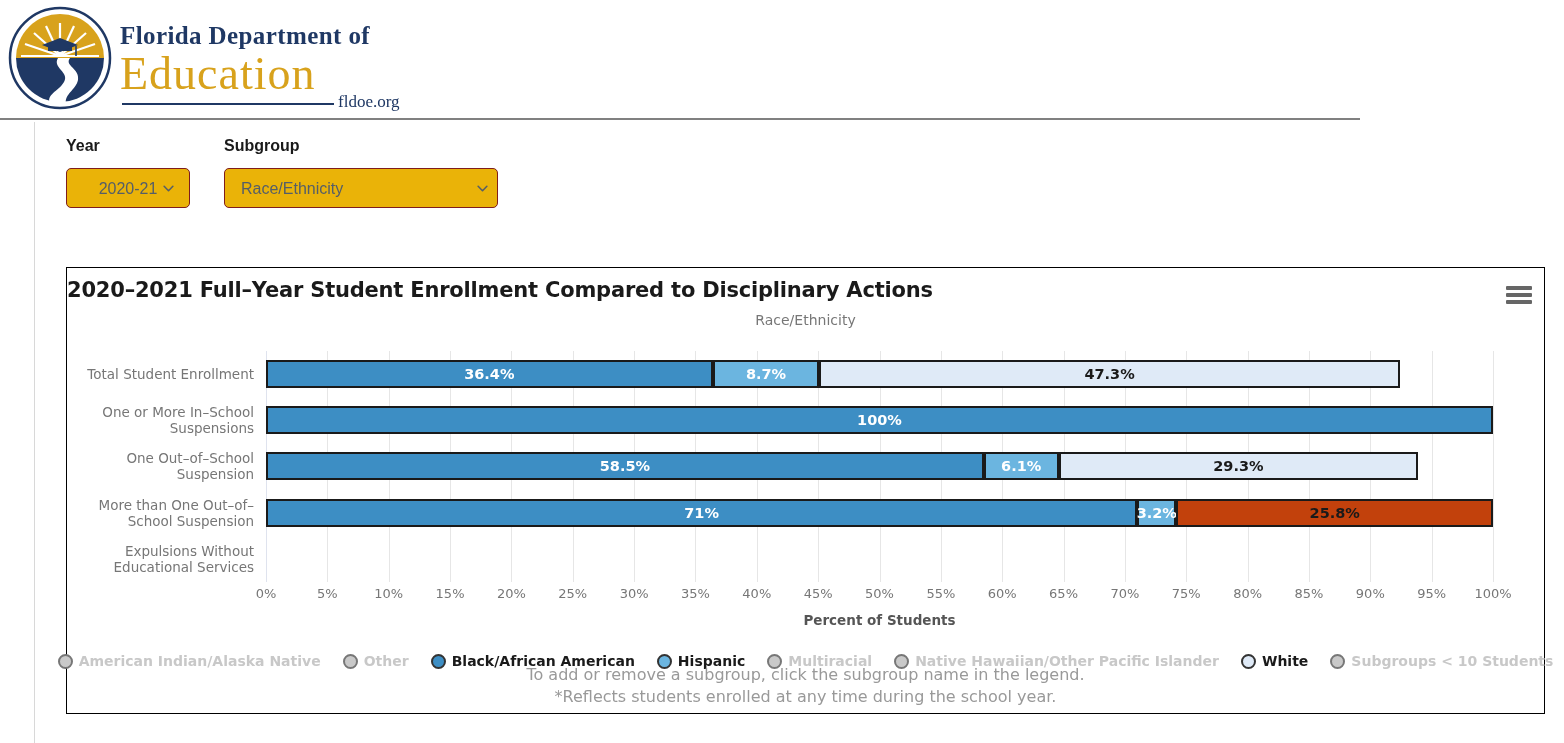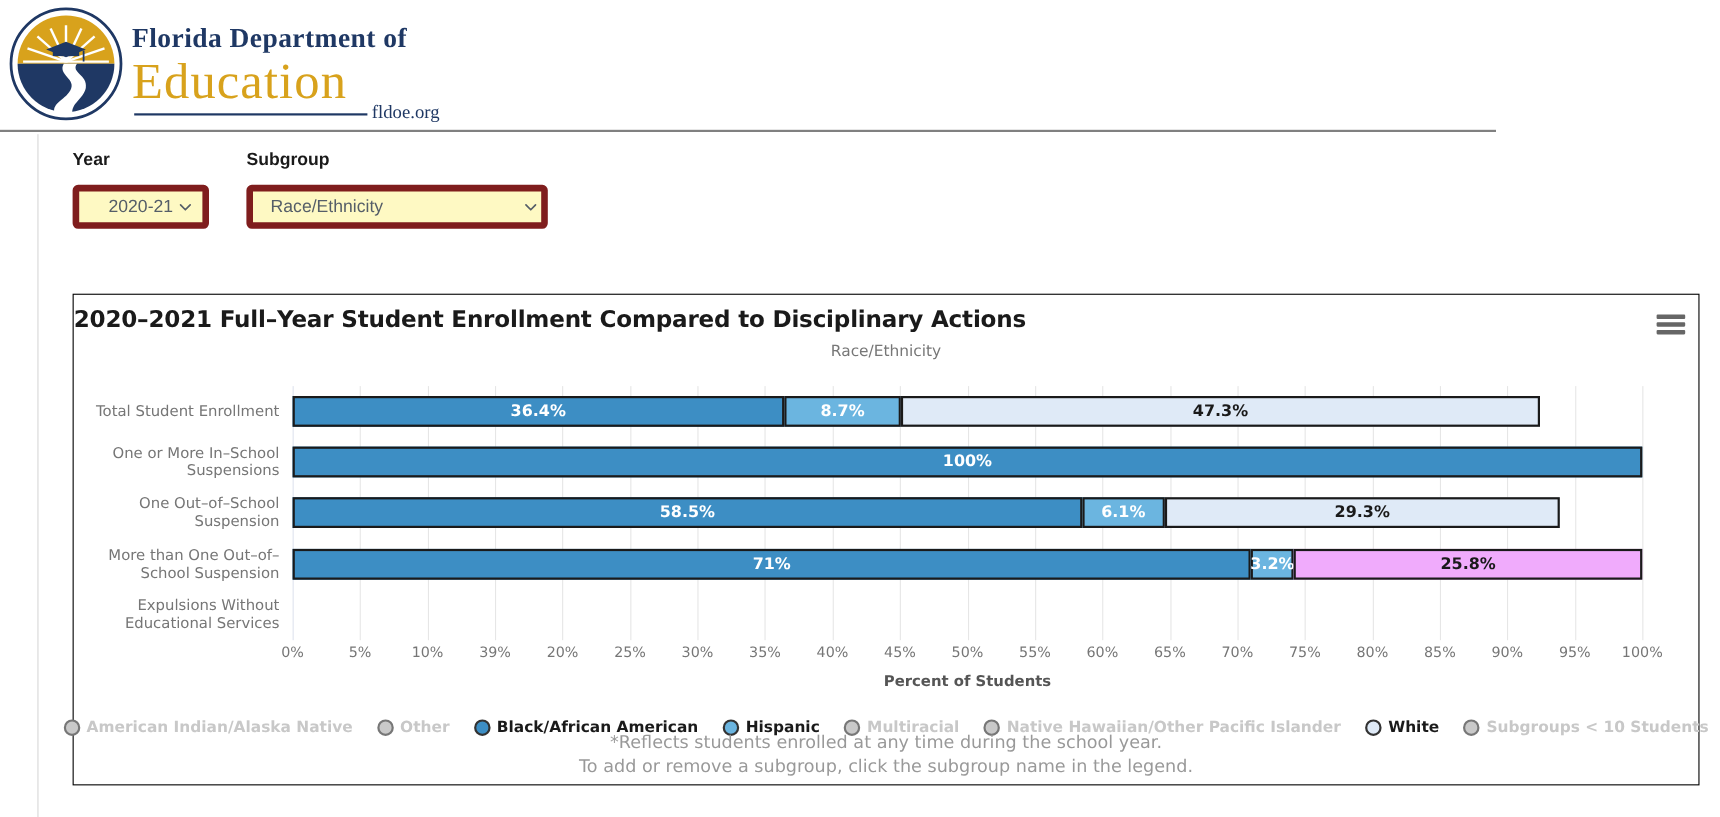--- a/index.html
+++ b/index.html
@@ -58,22 +58,22 @@
 
   
   #filters { position: absolute; left: 0; top: 130px; }
   .filter-label {
     position: absolute;
     font-size: 16px; font-weight: 700; color: #1a1a1a;
     white-space: nowrap;
   }
   .filter-select {
     position: absolute;
-    border: 6px solid #7f1d1d; border-radius: 5px;
-    background: #fef9c3; color: #555e68;
+    border: 1px solid #7f1d1d; border-radius: 5px;
+    background: #eab308; color: #555e68;
     font-family: "Liberation Sans", sans-serif;
     font-size: 16px; padding: 0 10px;
     appearance: none; -webkit-appearance: none;
     cursor: pointer; outline: none;
   }
   #year-label { left: 66px; top: 7px; }
   #year-select { left: 66px; top: 38px; width: 124px; height: 40px; text-align: center; }
   #subgroup-label { left: 224px; top: 7px; }
   #subgroup-select { left: 224px; top: 38px; width: 274px; height: 40px; padding-left: 16px; }
   .sel-caret {
@@ -305,35 +305,35 @@
             <div class="seg" style="left: 0px; width: 717.795px; background: rgb(61, 142, 196); color: rgb(255, 255, 255);">58.5%</div>
             <div class="seg" style="left: 717.795px; width: 74.847px; background: rgb(107, 181, 224); color: rgb(255, 255, 255);">6.1%</div>
             <div class="seg" style="left: 792.642px; width: 359.511px; background: rgb(223, 234, 247); color: rgb(26, 26, 26);">29.3%</div>
           </div>
         </div>
         <div class="cat-row" style="top: 138.6px; height: 46.2px;">
           <div class="cat-label">More than One Out–of–School Suspension</div>
           <div class="bar-track">
             <div class="seg" style="left: 0px; width: 871.17px; background: rgb(61, 142, 196); color: rgb(255, 255, 255);">71%</div>
             <div class="seg" style="left: 871.17px; width: 39.264px; background: rgb(107, 181, 224); color: rgb(255, 255, 255);">3.2%</div>
-            <div class="seg" style="left: 910.434px; width: 316.566px; background: #f0abfc; color: rgb(26, 26, 26);">25.8%</div>
+            <div class="seg" style="left: 910.434px; width: 316.566px; background: #c2410c; color: rgb(26, 26, 26);">25.8%</div>
           </div>
         </div>
         <div class="cat-row" style="top: 184.8px; height: 46.2px;">
           <div class="cat-label">Expulsions Without Educational Services</div>
           <div class="bar-track"></div>
         </div>
       </div>
   </div>
 
   <div id="xaxis">
       <div class="xtick" style="left: 0px;">0%</div>
       <div class="xtick" style="left: 61.35px;">5%</div>
       <div class="xtick" style="left: 122.7px;">10%</div>
-      <div class="xtick" style="left: 184.05px;">39%</div>
+      <div class="xtick" style="left: 184.05px;">15%</div>
       <div class="xtick" style="left: 245.4px;">20%</div>
       <div class="xtick" style="left: 306.75px;">25%</div>
       <div class="xtick" style="left: 368.1px;">30%</div>
       <div class="xtick" style="left: 429.45px;">35%</div>
       <div class="xtick" style="left: 490.8px; text-align: center;">40%</div>
       <div class="xtick" style="left: 552.15px;">45%</div>
       <div class="xtick" style="left: 613.5px;">50%</div>
       <div class="xtick" style="left: 674.85px;">55%</div>
       <div class="xtick" style="left: 736.2px;">60%</div>
       <div class="xtick" style="left: 797.55px;">65%</div>
@@ -376,17 +376,17 @@
         <span class="legend-marker" style="background: rgb(223, 234, 247);"></span>
         <span class="legend-text">White</span>
       </div>
       <div class="legend-item off">
         <span class="legend-marker" style="background: rgb(201, 201, 201);"></span>
         <span class="legend-text">Subgroups &lt; 10 Students</span>
       </div>
     </div>
 
   <div id="footnotes">
+    <div class="footnote">To add or remove a subgroup, click the subgroup name in the legend.</div>
     <div class="footnote">*Reflects students enrolled at any time during the school year.</div>
-    <div class="footnote">To add or remove a subgroup, click the subgroup name in the legend.</div>
   </div>
 
 </div>
 
 </body></html>

